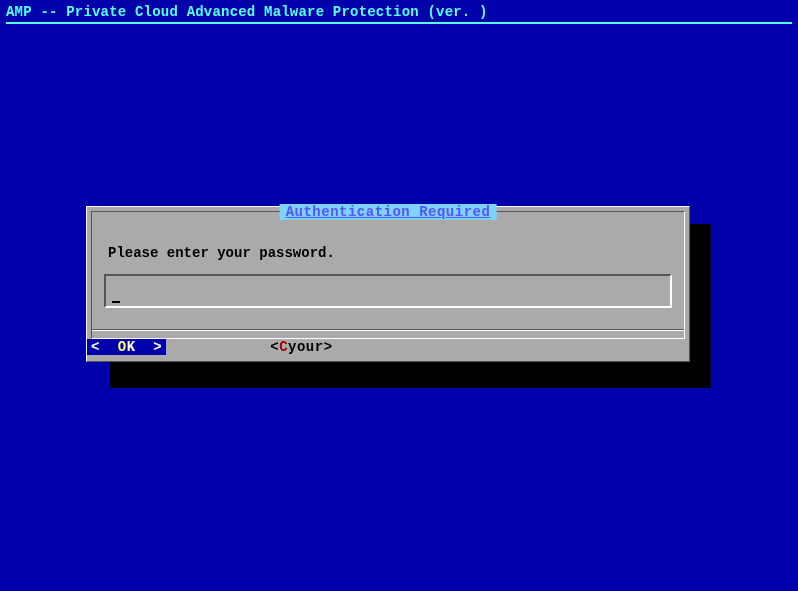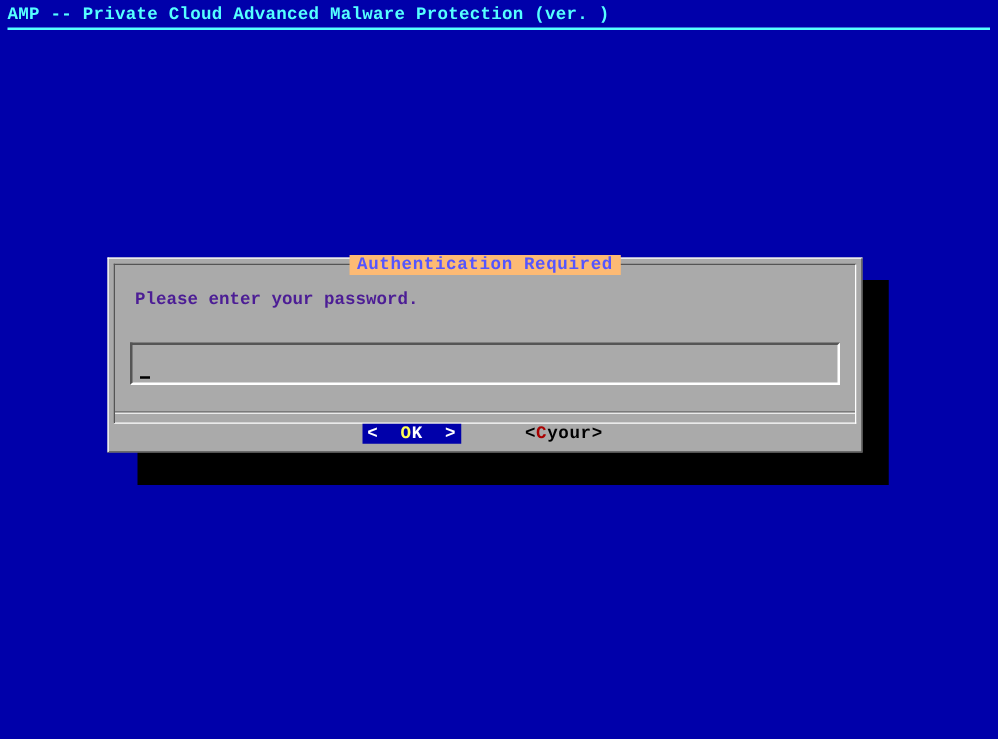--- a/index.html
+++ b/index.html
@@ -53,30 +53,31 @@
       bottom: 22px;
       border: 1px solid #555;
       border-right-color: #fff;
       border-bottom-color: #fff;
     }
     .dialog-title {
       position: absolute;
       top: -8px;
       left: 50%;
       transform: translateX(-50%);
-      background: #fdba74;
+      background: #7dd3fc;
       padding: 0 6px;
       color: #5555ff;
       letter-spacing: 0.5px;
+      text-decoration: underline;
     }
     .prompt-text {
       position: absolute;
-      top: 20px;
+      top: 33px;
       left: 16px;
-      color: #4c1d95;
+      color: #000000;
     }
     .input-box {
       position: absolute;
       top: 62px;
       left: 12px;
       right: 12px;
       height: 34px;
       border-top: 2px solid #555;
       border-left: 2px solid #555;
       border-right: 2px solid #fff;
@@ -99,22 +100,22 @@
       height: 2px;
       background: #fff;
       border-top: 1px solid #555;
     }
     .button-row {
       position: absolute;
       bottom: 6px;
       left: 0;
       right: 0;
       display: flex;
-      justify-content: center;
-      gap: 47px;
+      justify-content: flex-start;
+      gap: 100px;
     }
     .btn {
       color: #000;
       padding: 0 4px;
       letter-spacing: 0.5px;
       cursor: pointer;
     }
     .btn.selected {
       background: #0000aa;
       color: #fff;

